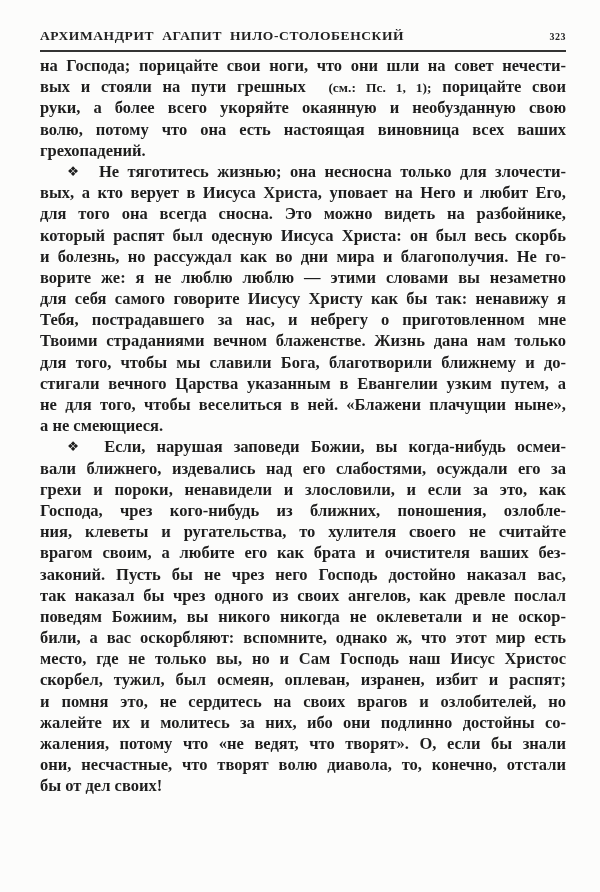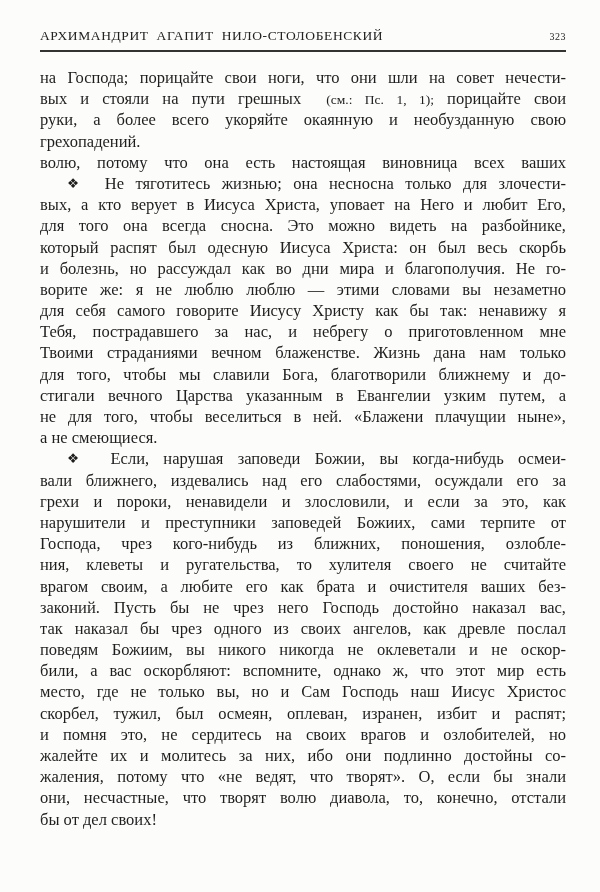--- a/index.html
+++ b/index.html
@@ -7,20 +7,21 @@
     width: 600px; height: 892px;
     background: #fcfcfb;
     font-family: "Liberation Serif", "DejaVu Serif", serif;
     color: #1e1e1e;
     overflow: hidden;
   }
   .page {
     position: relative;
     width: 600px; height: 892px;
     background: #fcfcfb;
+    font-weight: bold;
   }
   .running-header {
     position: absolute;
     left: 40px; width: 526px; top: 28px;
     display: flex;
     justify-content: space-between;
     align-items: baseline;
     font-size: 13.5px;
     letter-spacing: 0.6px;
     word-spacing: 4px;
@@ -28,21 +29,21 @@
     padding-bottom: 6px;
     border-bottom: 2px solid #333;
   }
   .running-header .pagenum {
     letter-spacing: 0.5px;
     word-spacing: normal;
     font-size: 10px;
   }
   .page-text {
     position: absolute;
-    left: 40px; top: 67px;
+    left: 40px; top: 55px;
     width: 526px;
   }
   .line {
     height: 21.2px;
     line-height: 21.2px;
     font-size: 16.5px;
     text-align: justify;
     text-align-last: justify;
     overflow: hidden;
     white-space: normal;
@@ -71,43 +72,42 @@
 <div class="page">
   <div class="running-header">
     <span class="title">АРХИМАНДРИТ АГАПИТ НИЛО-СТОЛОБЕНСКИЙ</span>
     <span class="pagenum">323</span>
   </div>
   <div class="page-text">
       <div class="paragraph">
         <div class="line"><span>на Господа; порицайте свои ноги, что они шли на совет нечести-</span></div>
         <div class="line"><span>вых и стояли на пути грешных </span><span class="small">(см.: Пс. 1, 1);</span><span> порицайте свои</span></div>
         <div class="line"><span>руки, а более всего укоряйте окаянную и необузданную свою</span></div>
+        <div class="line"><span>волю, потому что она есть настоящая виновница всех ваших</span></div>
         <div class="line last"><span>грехопадений.</span></div>
-        <div class="line"><span>волю, потому что она есть настоящая виновница всех ваших</span></div>
       </div>
       <div class="paragraph">
         <div class="line indent"><span class="marker">❖</span> <span>Не тяготитесь жизнью; она несносна только для злочести-</span></div>
         <div class="line"><span>вых, а кто верует в Иисуса Христа, уповает на Него и любит Его,</span></div>
         <div class="line"><span>для того она всегда сносна. Это можно видеть на разбойнике,</span></div>
         <div class="line"><span>который распят был одесную Иисуса Христа: он был весь скорбь</span></div>
         <div class="line"><span>и болезнь, но рассуждал как во дни мира и благополучия. Не го-</span></div>
         <div class="line"><span>ворите же: я не люблю люблю — этими словами вы незаметно</span></div>
         <div class="line"><span>для себя самого говорите Иисусу Христу как бы так: ненавижу я</span></div>
         <div class="line"><span>Тебя, пострадавшего за нас, и небрегу о приготовленном мне</span></div>
         <div class="line"><span>Твоими страданиями вечном блаженстве. Жизнь дана нам только</span></div>
         <div class="line"><span>для того, чтобы мы славили Бога, благотворили ближнему и до-</span></div>
         <div class="line"><span>стигали вечного Царства указанным в Евангелии узким путем, а</span></div>
         <div class="line"><span>не для того, чтобы веселиться в ней. «Блажени плачущии ныне»,</span></div>
         <div class="line last"><span>а не смеющиеся.</span></div>
       </div>
       <div class="paragraph">
         <div class="line indent"><span class="marker">❖</span> <span>Если, нарушая заповеди Божии, вы когда-нибудь осмеи-</span></div>
         <div class="line"><span>вали ближнего, издевались над его слабостями, осуждали его за</span></div>
         <div class="line"><span>грехи и пороки, ненавидели и злословили, и если за это, как</span></div>
-        <div class="line"><span>нарушители и преступники заповедей Божиих, сами терпите от</span></div>
         <div class="line"><span>Господа, чрез кого-нибудь из ближних, поношения, озлобле-</span></div>
         <div class="line"><span>ния, клеветы и ругательства, то хулителя своего не считайте</span></div>
         <div class="line"><span>врагом своим, а любите его как брата и очистителя ваших без-</span></div>
         <div class="line"><span>законий. Пусть бы не чрез него Господь достойно наказал вас,</span></div>
         <div class="line"><span>так наказал бы чрез одного из своих ангелов, как древле послал</span></div>
         <div class="line"><span>поведям Божиим, вы никого никогда не оклеветали и не оскор-</span></div>
         <div class="line"><span>били, а вас оскорбляют: вспомните, однако ж, что этот мир есть</span></div>
         <div class="line"><span>место, где не только вы, но и Сам Господь наш Иисус Христос</span></div>
         <div class="line"><span>скорбел, тужил, был осмеян, оплеван, изранен, избит и распят;</span></div>
         <div class="line"><span>и помня это, не сердитесь на своих врагов и озлобителей, но</span></div>

